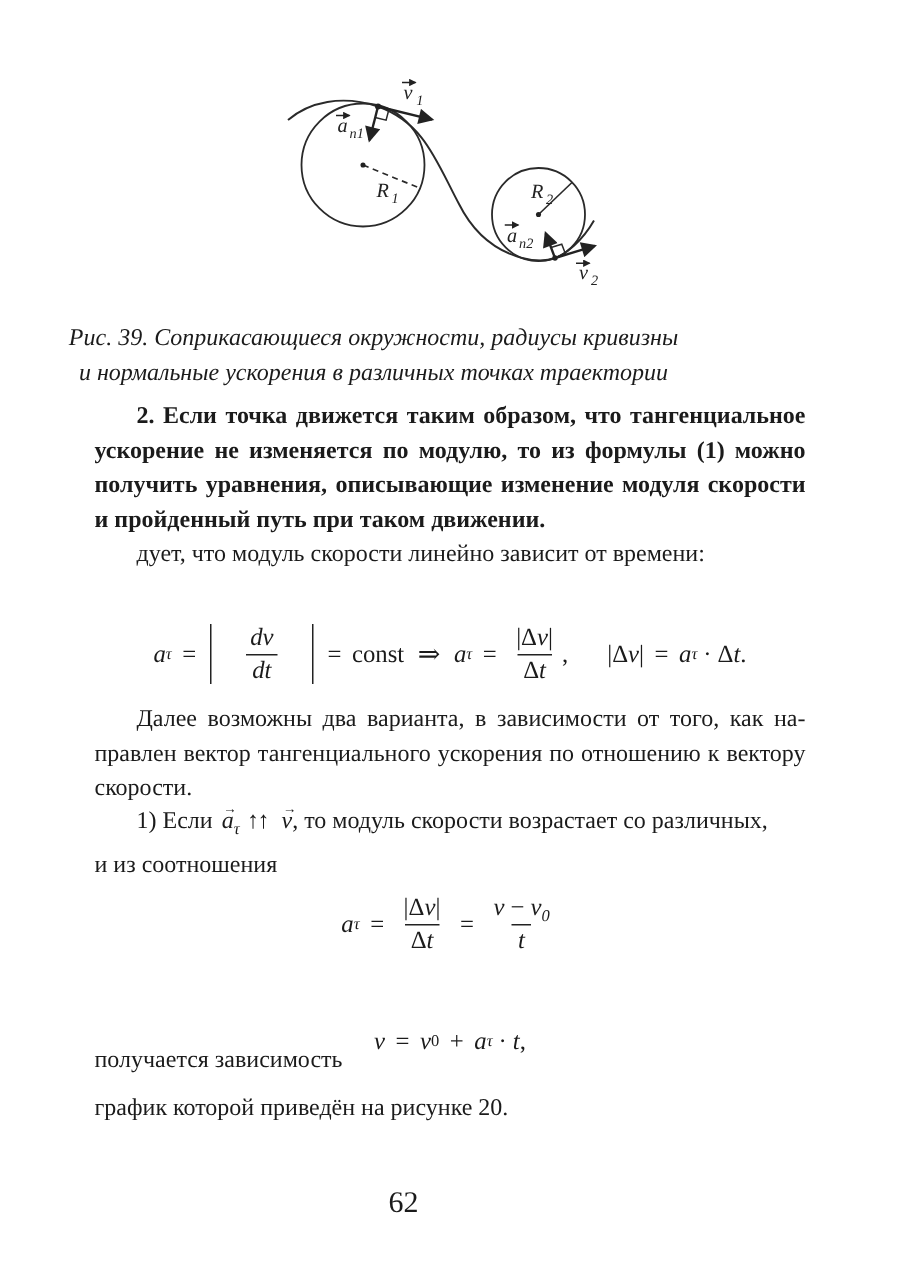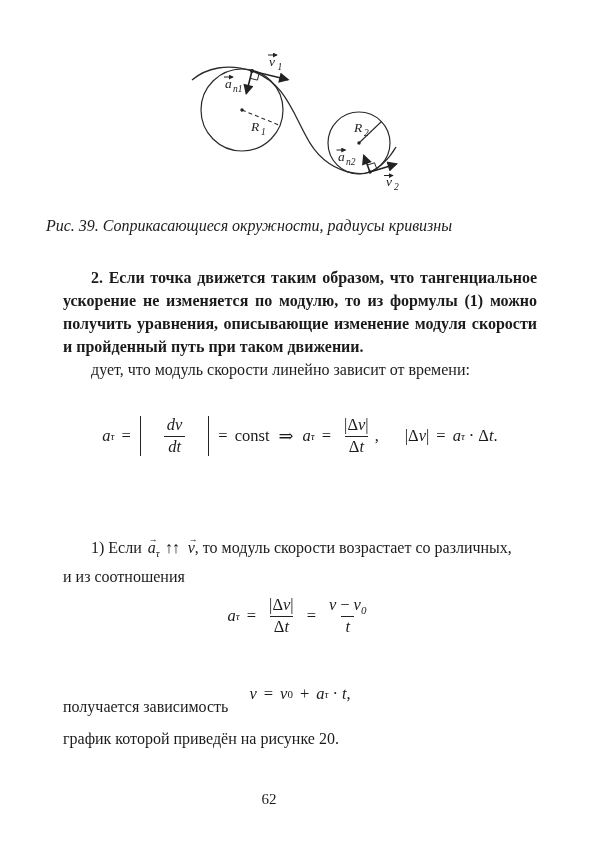--- a/index.html
+++ b/index.html
@@ -48,21 +48,21 @@
   .opn { margin:0 4px; }
   .formula sub, .formula .fsub { font-size:11px; font-style:italic; vertical-align:-4px; line-height:0; }
   .fr { display:inline-flex; flex-direction:column; align-items:center; line-height:1.15; margin:0 2px; }
   .fr .num { display:block; text-align:center; padding:0 4px 1px; }
   .fr .den { display:block; text-align:center; border-top:1.4px solid #222; padding:1px 4px 0; }
   .absfrac { display:inline-flex; border-left:1.4px solid #222; border-right:1.4px solid #222;
     padding:0 20px; margin:0 2px; }
   .implies { font-size:18px; margin:0 9px; }
   .biggap { display:inline-block; width:26px; }
   
-  .pagenum { position:absolute; left:0; top:791px; width:538px; text-align:center; font-size:15px; }
+  .pagenum { position:absolute; left:0; top:791px; width:538px; text-align:center; font-size:20px; }
 </style>
 </head>
 <body>
 
 <div class="page">
 
   <div class="fig">
     <svg viewBox="170 46 260 152">
       <defs>
         <marker id="mA" viewBox="0 0 10 10" refX="8.5" refY="5" markerWidth="7.5" markerHeight="6.5" orient="auto-start-reverse">
@@ -113,20 +113,21 @@
       <text x="346" y="165" class="sublab">n2</text>
 
       <line x1="384" y1="175.5" x2="393" y2="175.5" stroke="#222" stroke-width="1" marker-end="url(#mB)"></line>
       <text x="386" y="186" class="lab">v</text>
       <text x="394" y="190" class="sublab">2</text>
     </svg>
   </div>
 
   <div class="caption">
       <div class="cline">Рис. 39. Соприкасающиеся окружности, радиусы кривизны</div>
+      <div class="cline">и нормальные ускорения в различных точках траектории</div>
     </div>
 
   <div class="para bold p-intro indent-first">
       <div class="jline">2. Если точка движется таким образом, что тангенциальное</div>
       <div class="jline">ускорение не изменяется по модулю, то из формулы (1) можно</div>
       <div class="jline">получить уравнения, описывающие изменение модуля скорости</div>
       <div class="jline last">и пройденный путь при таком движении.</div>
     </div>
 
   <div class="para p-linear indent-first">
@@ -160,20 +161,25 @@
       <span>|</span>
     <span class="op">=</span>
     <span class="it">a</span>
       <span class="fsub">τ</span>
     <span class="opn">·</span>
     <span>Δ</span>
       <span class="it">t</span>
       <span>.</span>
   </div>
 
+  <div class="para p-variants indent-first">
+      <div class="jline">Далее возможны два варианта, в зависимости от того, как на-</div>
+      <div class="jline">правлен вектор тангенциального ускорения по отношению к вектору</div>
+      <div class="jline last">скорости.</div>
+    </div>
 
   <div class="para p-case1">
     <div class="case-line1">
       <span>1) Если</span><span class="vecwrap"><span class="vec-arrow">→</span><span>a</span><span class="msub">τ</span></span><span class="uparrows">↑↑</span><span class="vecwrap second"><span class="vec-arrow">→</span><span>v</span></span><span>, то модуль скорости возрастает со различных,</span>
     </div>
     <div class="plainline">и из соотношения</div>
   </div>
 
   <div class="formula f2">
     <span class="it">a</span>

